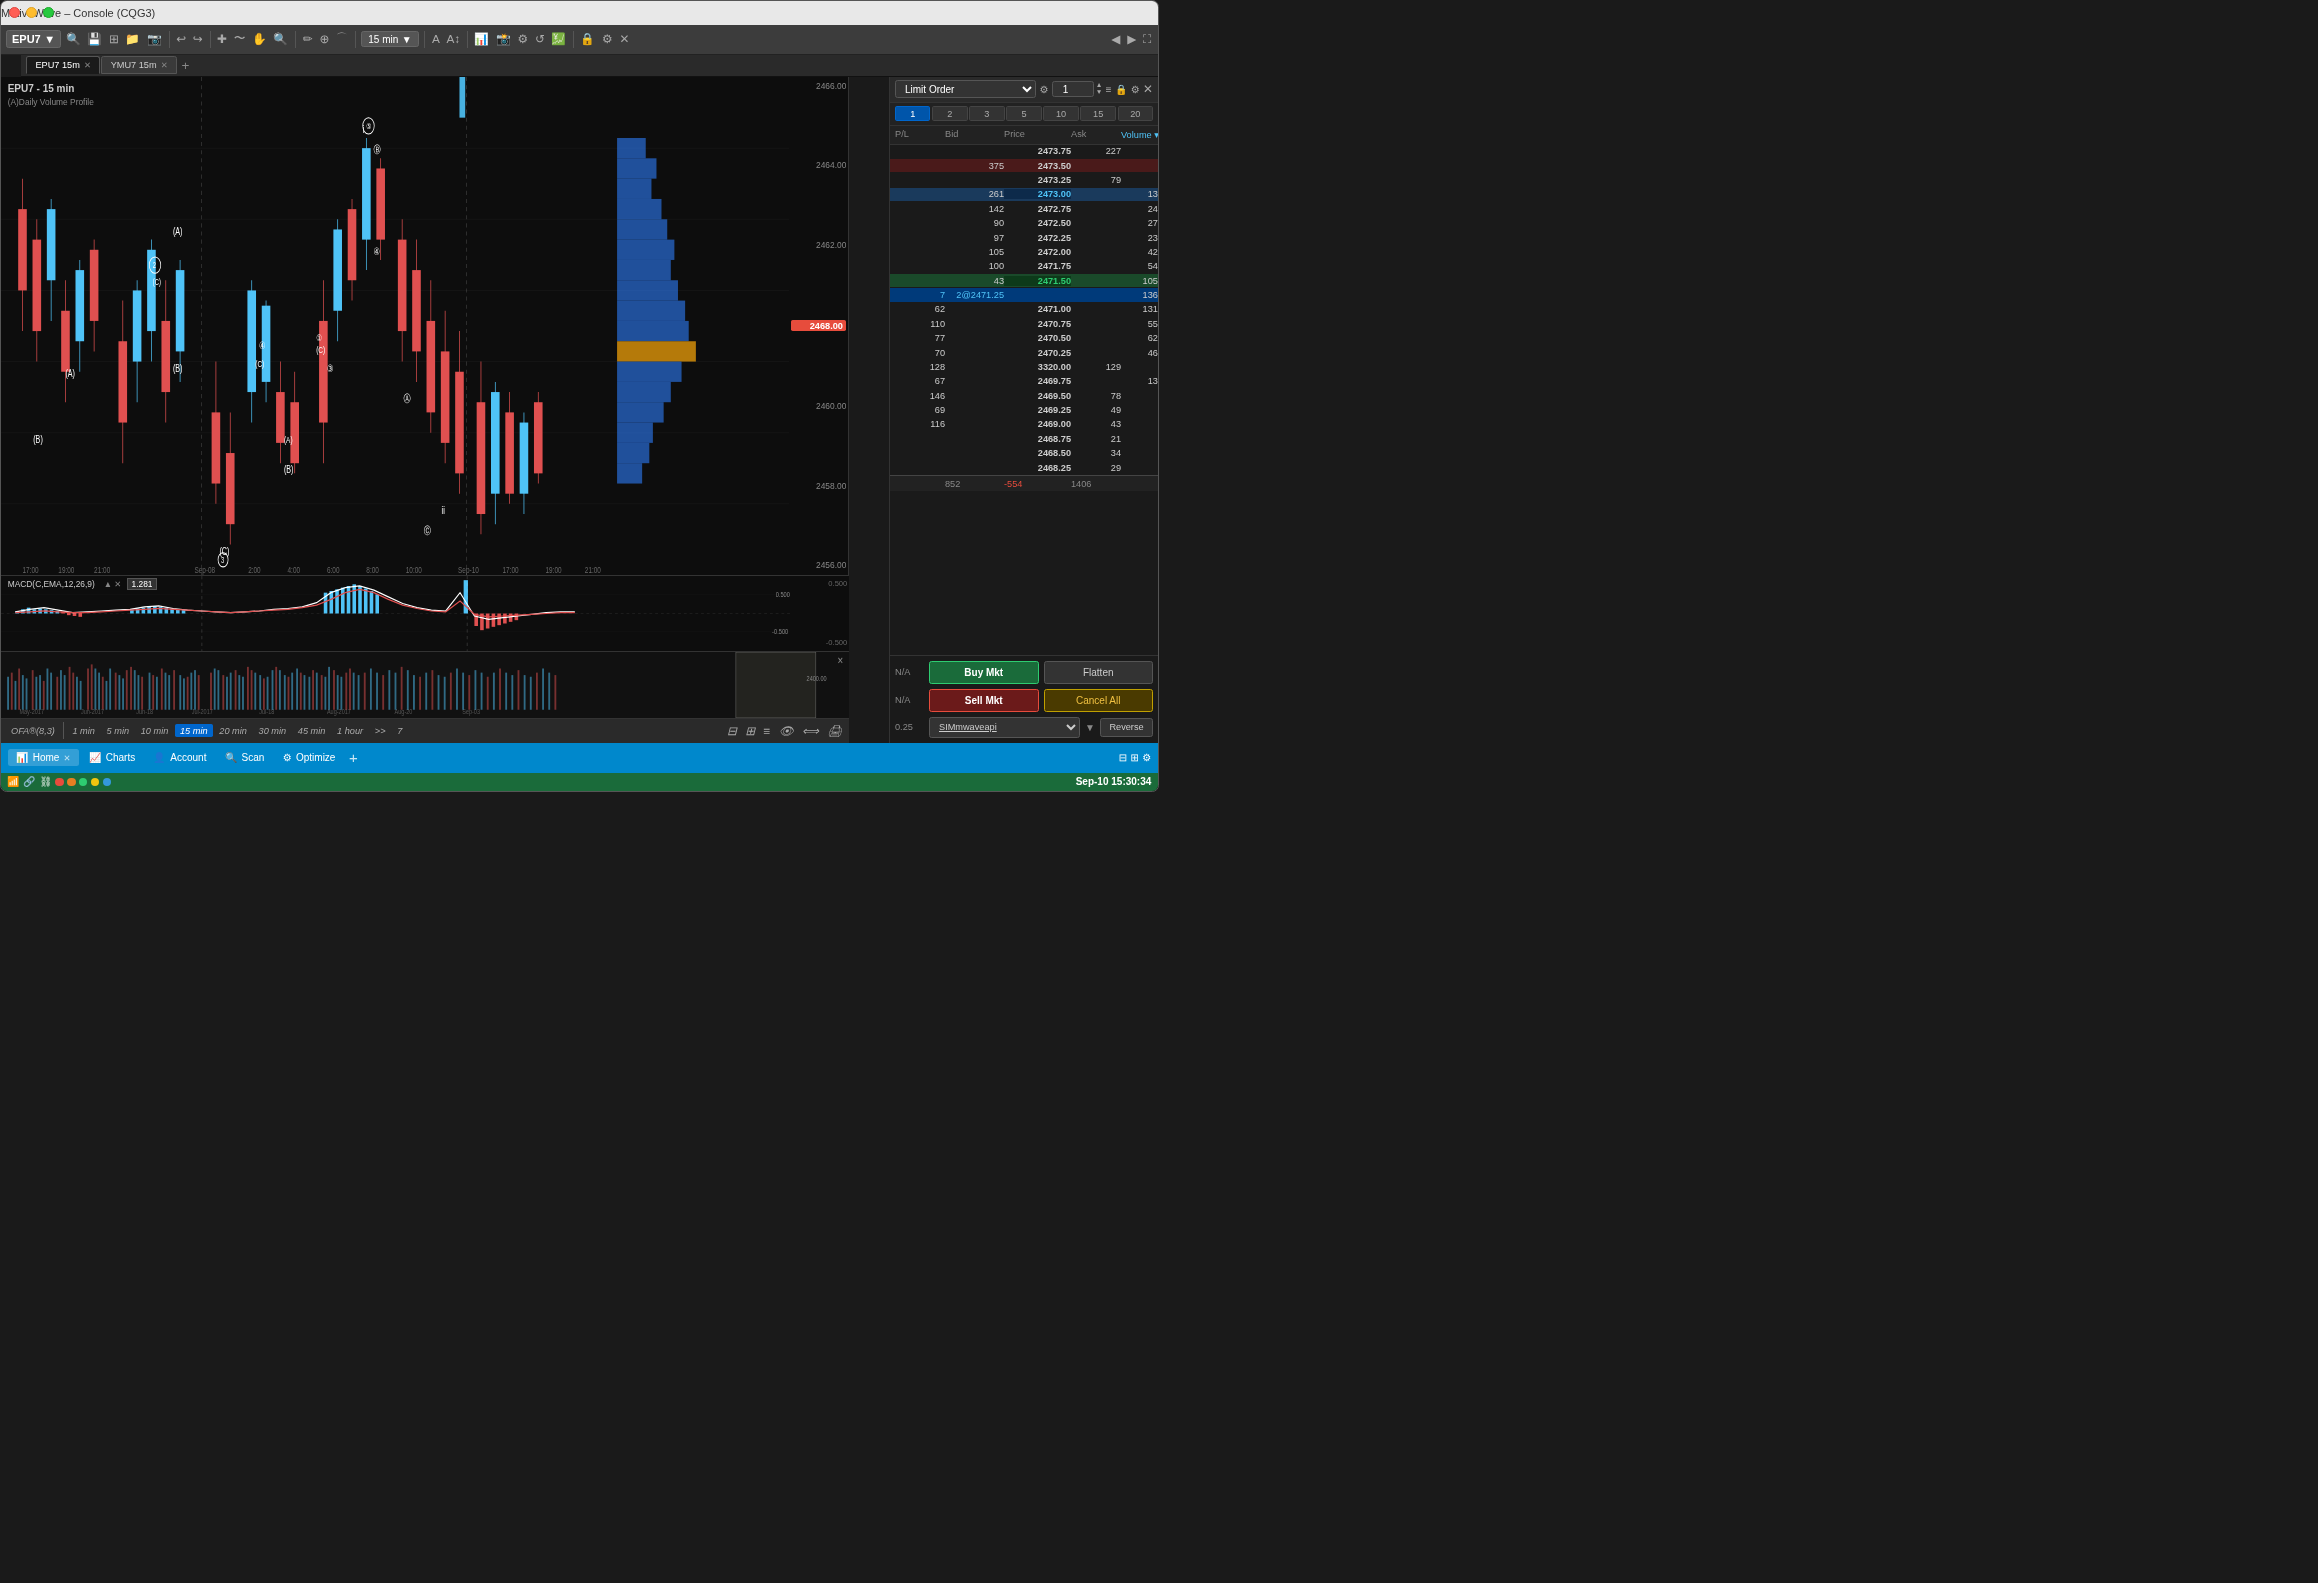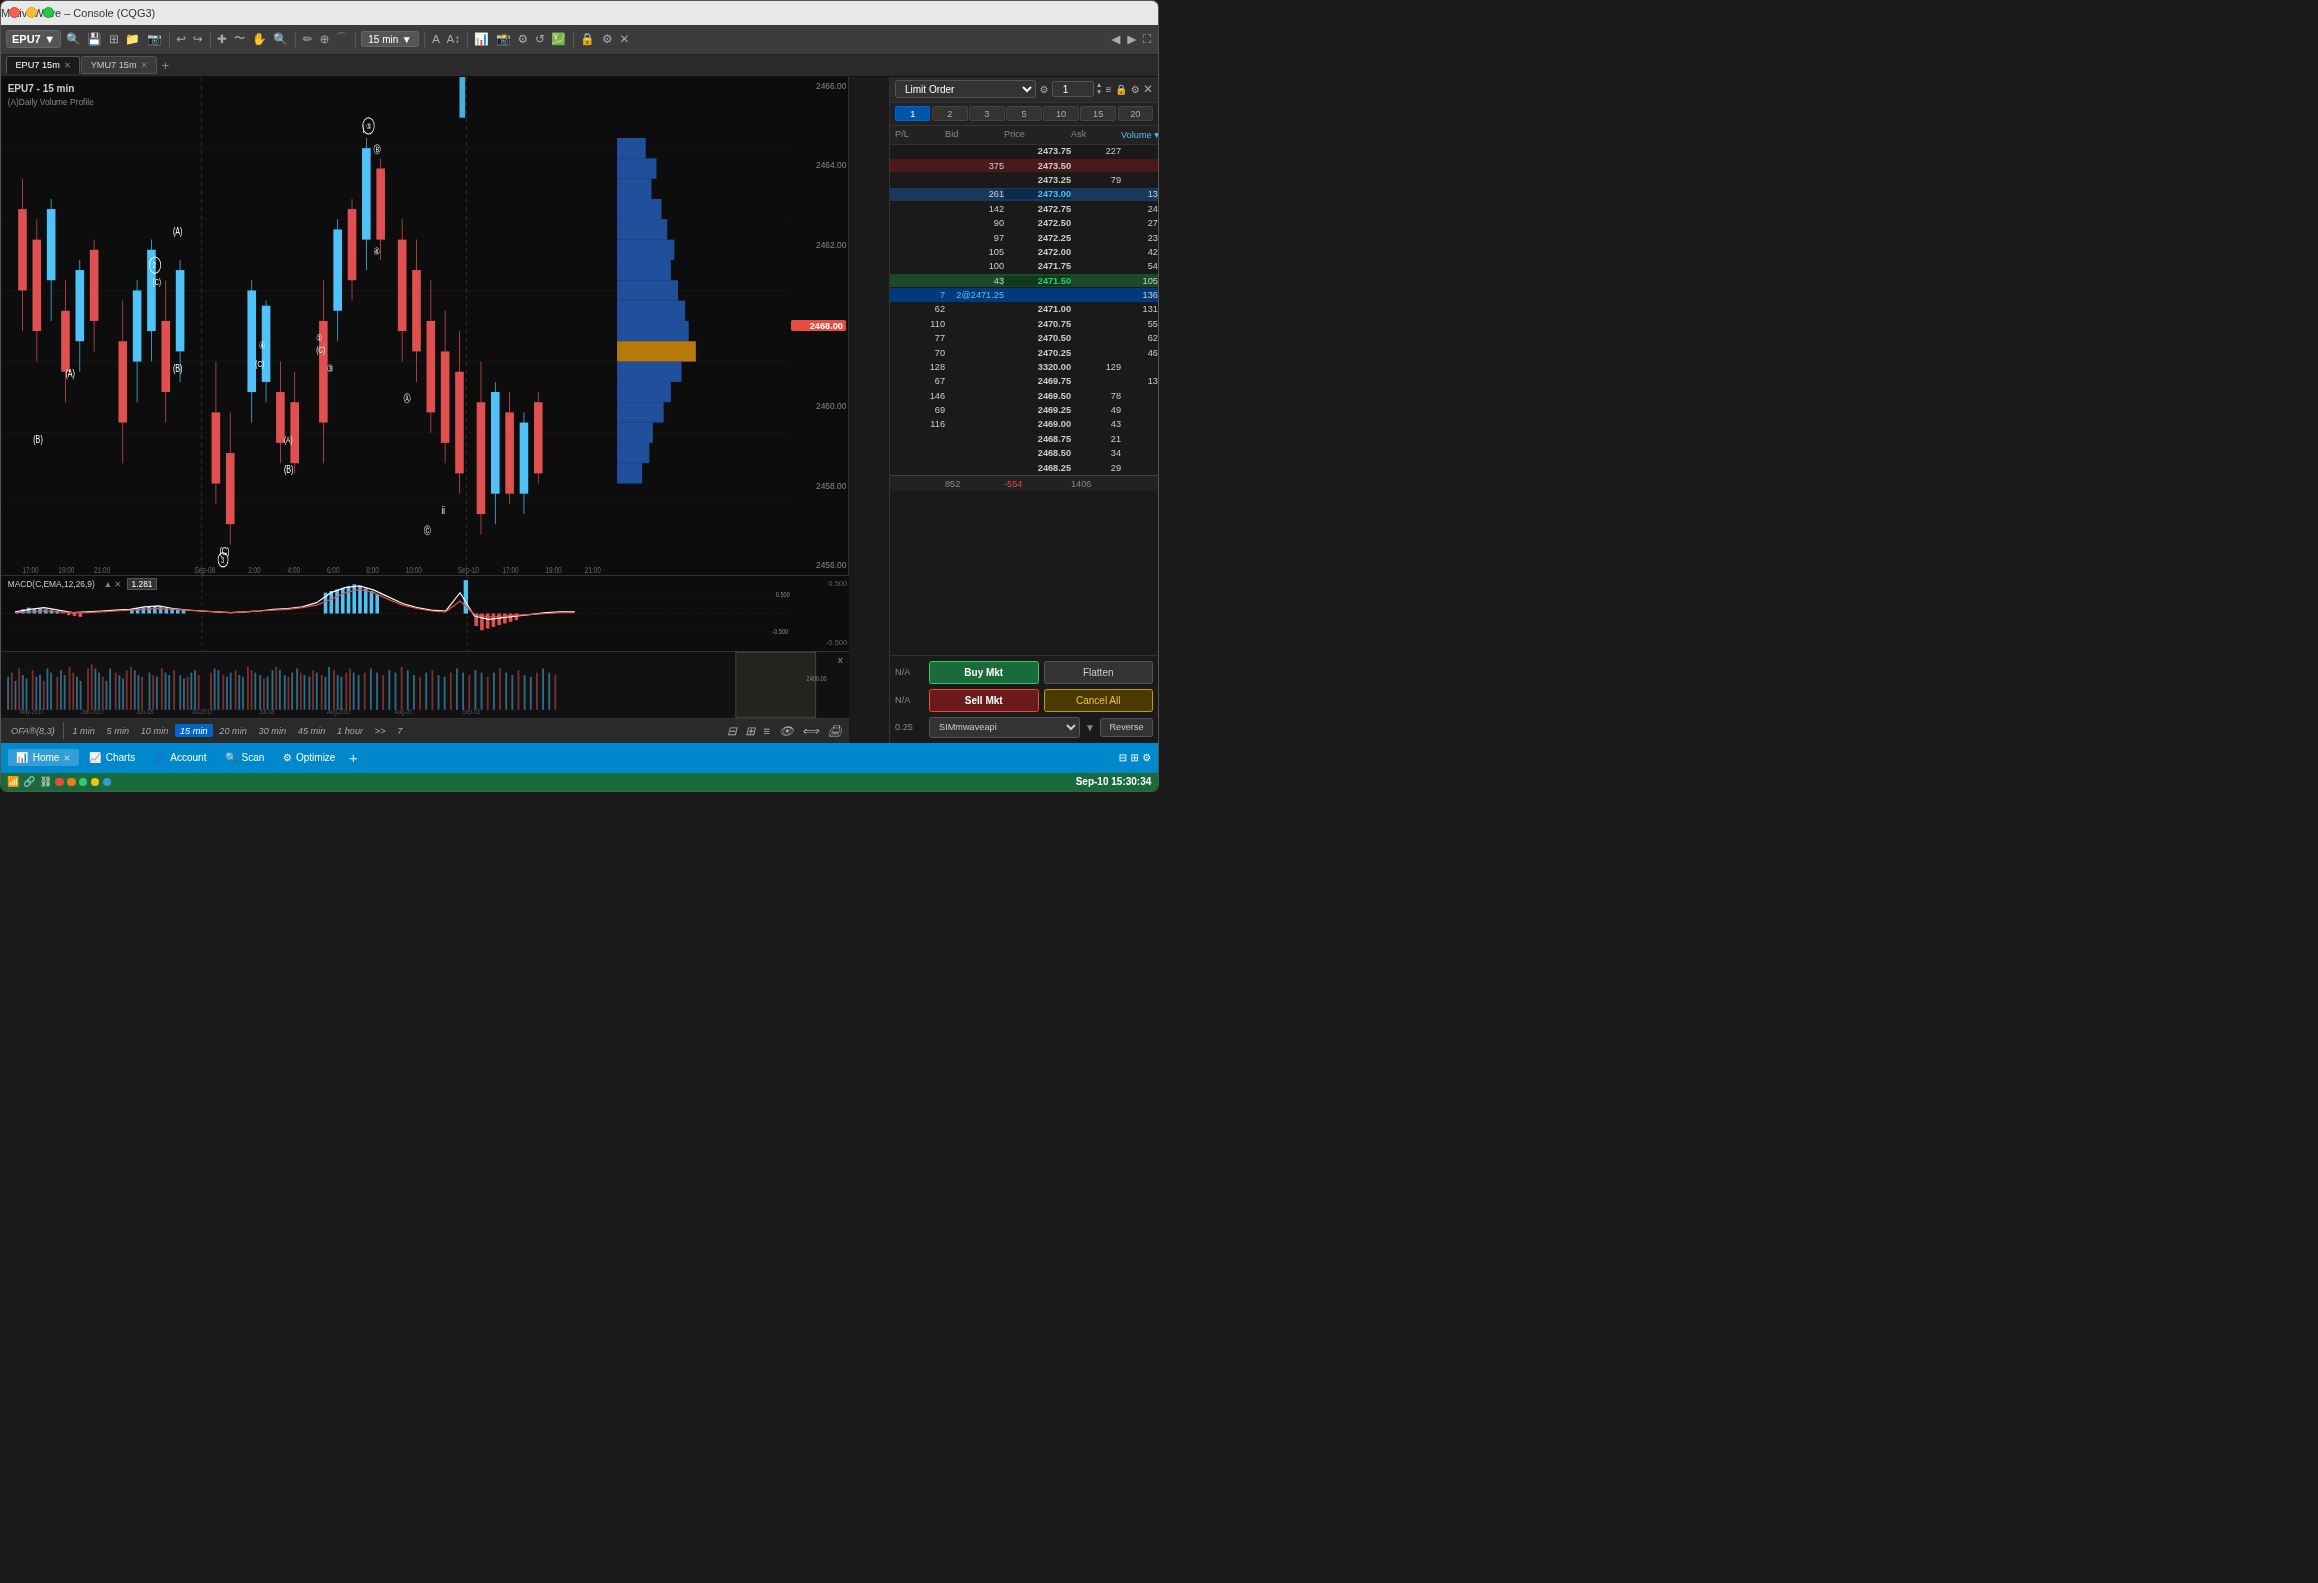--- a/index.html
+++ b/index.html
@@ -16,21 +16,21 @@
     .wc-max { background: #27c93f; border: 0.8px solid #1aab29; }
 
     
     .toolbar { background: #3c3c3c; height: 30px; display: flex; align-items: center; padding: 0 5px; gap: 3.4px; flex-shrink: 0; border-bottom: 0.8px solid #222; }
     .toolbar-symbol { background: #555; border: 0.8px solid #666; color: #fff; padding: 1.7px 5px; font-size: 11px; font-weight: bold; border-radius: 2.5px; min-width: 50px; display: flex; align-items: center; gap: 3.4px; }
     .toolbar-separator { width: 0.8px; height: 17px; background: #555; margin: 0 1.7px; }
     .timeframe-btn { background: #555; border: 0.8px solid #666; color: #fff; padding: 1.7px 6.7px; font-size: 10px; border-radius: 2.5px; display: flex; align-items: center; gap: 3.4px; }
     .toolbar-icon { font-size: 11.8px; color: #aaa; cursor: pointer; padding: 1.7px; }
 
     
-    .tab-bar { background: #2a2a2a; height: 22px; display: flex; align-items: center; padding: 0 5px; gap: 0.8px; flex-shrink: 0; border-bottom: 0.8px solid #111; }
+    .tab-bar { background: #2a2a2a; height: 22px; display: flex; align-items: center; padding: 0 5px; gap: 0.8px; flex-shrink: 0; border-bottom: 0.8px solid #111; margin-left: 20px; }
     .tab { background: #3a3a3a; border: 0.8px solid #555; border-radius: 2.5px 2.5px 0 0; padding: 1.7px 8.4px; font-size: 9.2px; color: #ccc; display: flex; align-items: center; gap: 4.2px; cursor: pointer; height: 18.5px; }
     .tab.active { background: #1a1a1a; border-bottom-color: #1a1a1a; color: #fff; }
     .tab-close { color: #888; font-size: 8.4px; cursor: pointer; }
     .tab-add { color: #888; font-size: 13.5px; cursor: pointer; padding: 0 3.4px; }
 
     
     .main-content { display: flex; flex: 1; overflow: hidden; }
 
     
     .chart-area { flex: 1; display: flex; flex-direction: column; background: #0a0a0a; overflow: hidden; }
@@ -88,21 +88,21 @@
 
     
     .order-actions { padding: 5px; background: #1a1a1a; border-top: 0.8px solid #333; display: flex; flex-direction: column; gap: 5px; }
     .order-row { display: flex; gap: 5px; align-items: center; }
     .pnl-label { font-size: 9.2px; color: #888; width: 29px; }
     .buy-btn { flex: 1; background: #1a6b3a; color: #fff; border: 0.8px solid #2ecc71; padding: 5px; font-size: 10px; font-weight: bold; border-radius: 2.5px; cursor: pointer; text-align: center; }
     .flatten-btn { flex: 1; background: #333; color: #ccc; border: 0.8px solid #555; padding: 5px; font-size: 10px; border-radius: 2.5px; cursor: pointer; text-align: center; }
     .sell-btn { flex: 1; background: #6b1a1a; color: #fff; border: 0.8px solid #e74c3c; padding: 5px; font-size: 10px; font-weight: bold; border-radius: 2.5px; cursor: pointer; text-align: center; }
     .cancel-all-btn { flex: 1; background: #4a3a00; color: #f0c040; border: 0.8px solid #c0a000; padding: 5px; font-size: 10px; border-radius: 2.5px; cursor: pointer; text-align: center; }
     .account-row { display: flex; gap: 5px; align-items: center; }
-    .account-select { flex: 1; background: #333; border: 0.8px solid #555; color: #ccc; padding: 3.4px 5px; font-size: 9.2px; border-radius: 2.5px; }
+    .account-select { flex: 1; background: #333; border: 0.8px solid #555; color: #ccc; padding: 3.4px 5px; font-size: 9.2px; border-radius: 2.5px; text-decoration: underline; }
     .reverse-btn { background: #333; color: #ccc; border: 0.8px solid #555; padding: 3.4px 8.4px; font-size: 9.2px; border-radius: 2.5px; cursor: pointer; }
     .pnl-value { font-size: 9.2px; color: #888; width: 29px; }
 
     
     .bottom-tabs { height: 30px; background: #0088cc; display: flex; align-items: center; padding: 0 6.7px; gap: 1.7px; flex-shrink: 0; }
     .btab { padding: 3.4px 8.4px; font-size: 10px; color: #fff; cursor: pointer; border-radius: 2.5px; display: flex; align-items: center; gap: 4.2px; }
     .btab.active { background: rgba(255,255,255,0.2); }
     .btab-close { font-size: 8.4px; color: rgba(255,255,255,0.7); }
     .btab-add { color: rgba(255,255,255,0.8); font-size: 15px; padding: 0 3.4px; }
 

